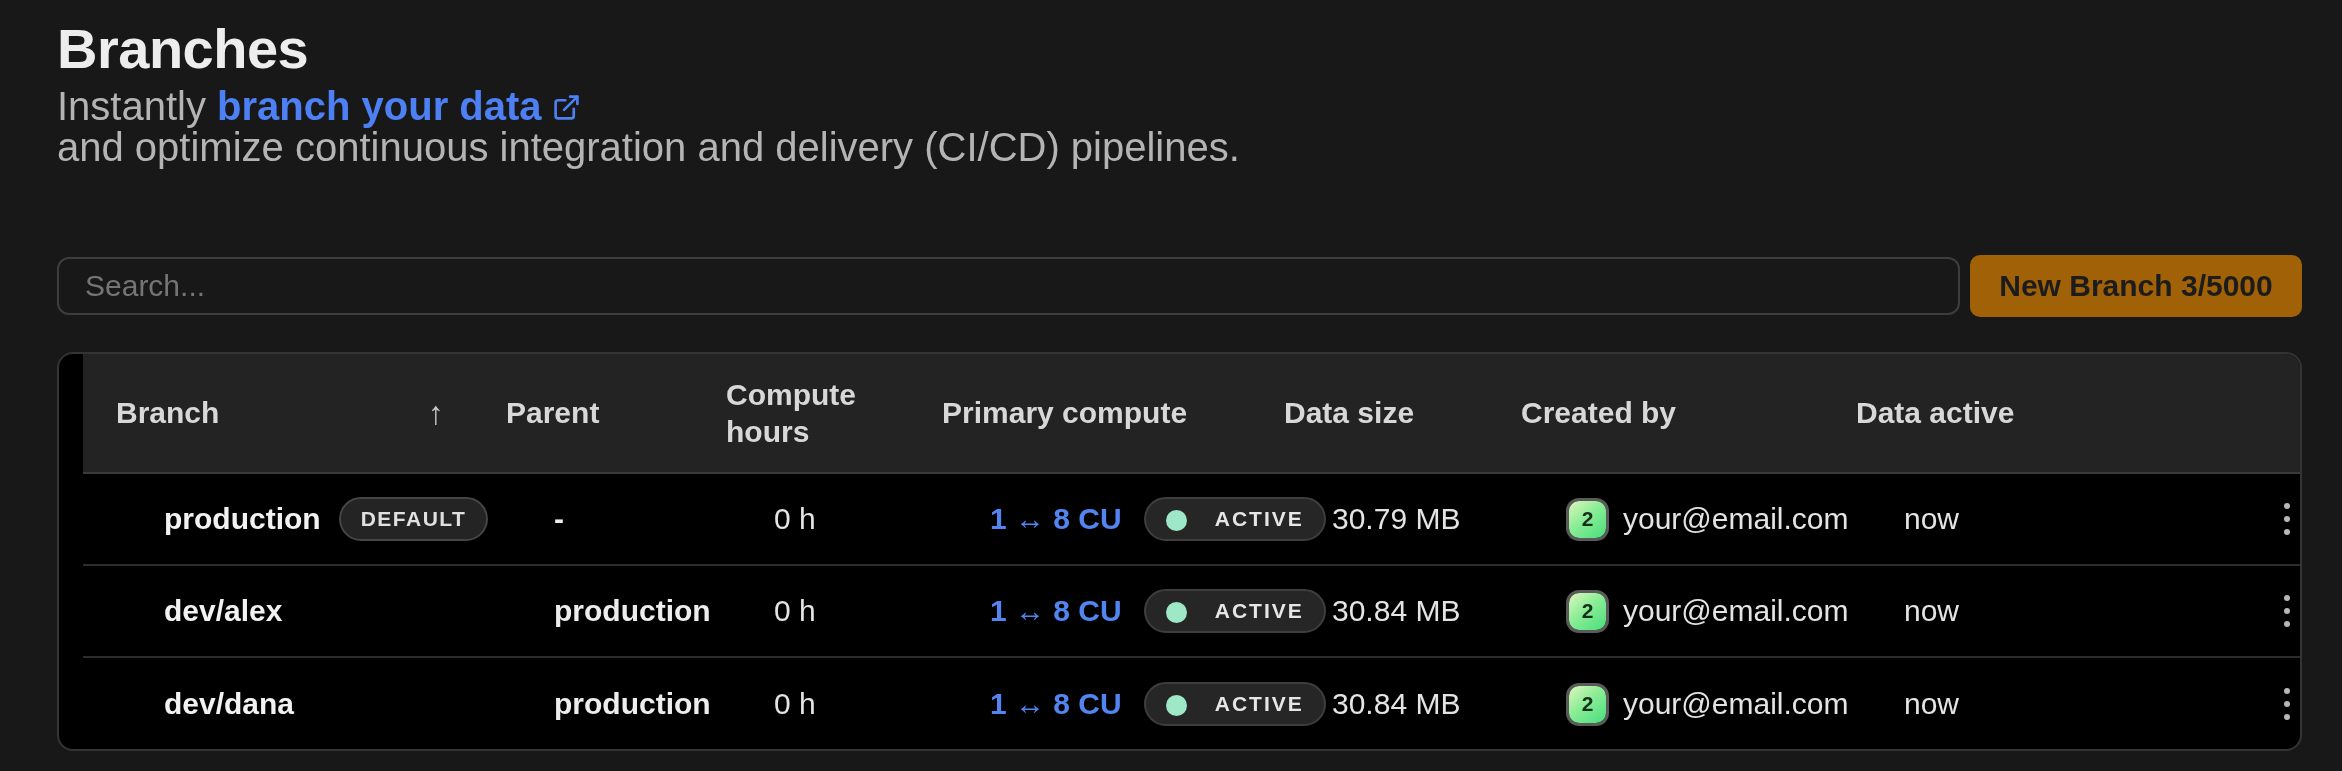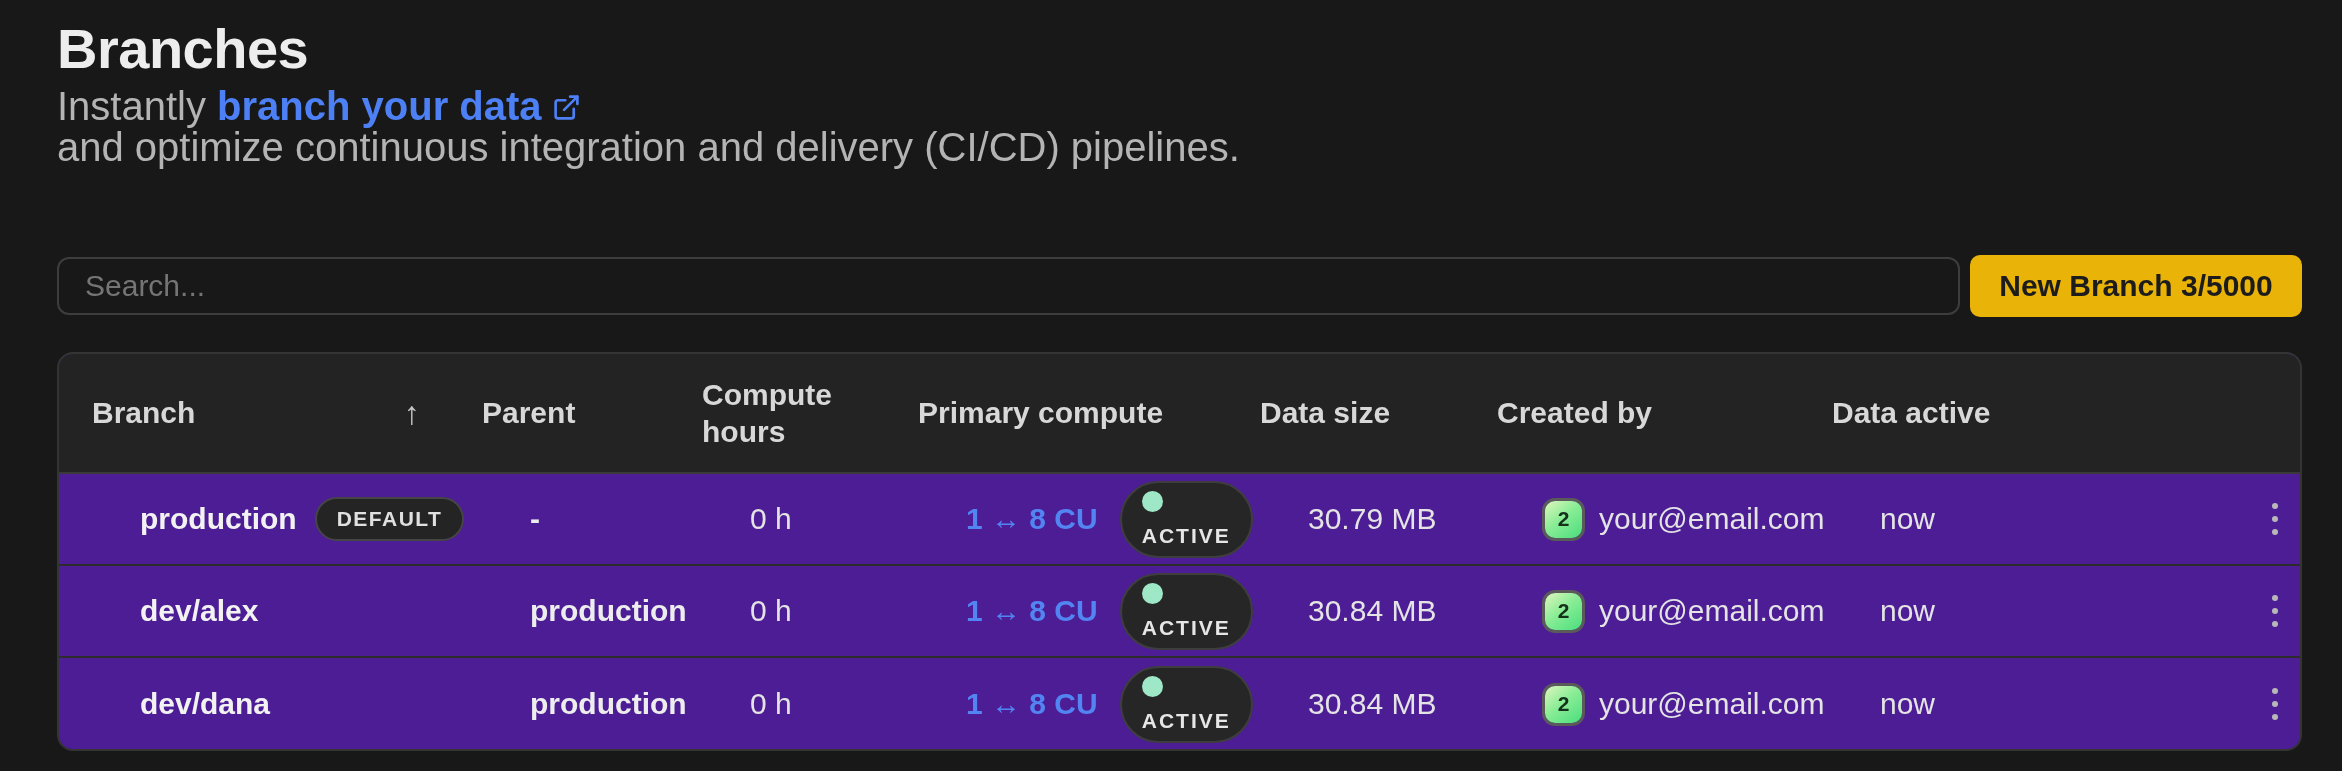--- a/index.html
+++ b/index.html
@@ -31,29 +31,30 @@
   }
   .search-input {
     flex:1; height:58px; background:transparent;
     border:2px solid #3D3D3D; border-radius:12px;
     padding:0 26px; font-size:30px; color:#DDDDDD; outline:none;
     font-family:"Liberation Sans","DejaVu Sans",sans-serif;
   }
   .search-input::placeholder { color:#757575; }
   .new-branch-btn {
     width:332px; height:62px; flex:0 0 auto;
-    background:#eab308; color:#1C1C1C;
+    background:#a16207; color:#1C1C1C;
     border:none; border-radius:10px;
     font-size:30px; font-weight:600; cursor:pointer;
     font-family:"Liberation Sans","DejaVu Sans",sans-serif;
   }
   .branch-table {
     position:absolute; left:57px; right:40px; top:352px; height:399px;
-    background:#4c1d95; border:2px solid #343434; border-radius:16px;
+    background:#000000; border:2px solid #343434; border-radius:16px;
     overflow:hidden;
+    padding-left:24px;
   }
   .grid-row {
     display:grid;
     grid-template-columns:390px 220px 216px 342px 237px 335px 370px 1fr;
     align-items:center;
     padding-left:33px;
   }
   .table-header {
     height:120px; background:#232323; border-bottom:2px solid #3A3A3A;
     color:#D8D8D8; font-size:30px; font-weight:600;
@@ -70,23 +71,23 @@
   .branch-name { font-weight:700; color:#F2F2F2; }
   .parent-name { font-weight:700; color:#EDEDED; }
   .badge-default {
     margin-left:18px; padding:8px 20px;
     border:2px solid #454545; border-radius:999px; background:#242424;
     font-size:21px; font-weight:700; letter-spacing:1.5px; color:#E0E0E0;
   }
   .cu-range { color:#5285F2; font-weight:700; white-space:nowrap; }
   .status-pill {
     margin-left:22px; padding:8px 20px;
-    display:inline-flex; align-items:flex-start; gap:12px;
+    display:inline-flex; align-items:flex-end; gap:28px;
     border:2px solid #3E3E3E; border-radius:999px; background:#262626;
-    font-size:21px; font-weight:600; letter-spacing:2px; color:#E6E6E6;flex-direction:column;
+    font-size:21px; font-weight:600; letter-spacing:2px; color:#E6E6E6;
   }
   .status-dot { width:21px; height:21px; border-radius:50%; background:#9EE7C7; }
   .avatar {
     width:37px; height:37px; border-radius:10px; flex:0 0 auto;
     background:linear-gradient(140deg,#DFF6BE 0%,#8BED96 45%,#49DE7D 100%);
     box-shadow:0 0 0 3px #5A5A5A;
     display:flex; align-items:center; justify-content:center;
     color:#16301B; font-size:21px; font-weight:700; margin-right:17px;
   }
   .kebab-cell { display:flex; justify-content:center; }

